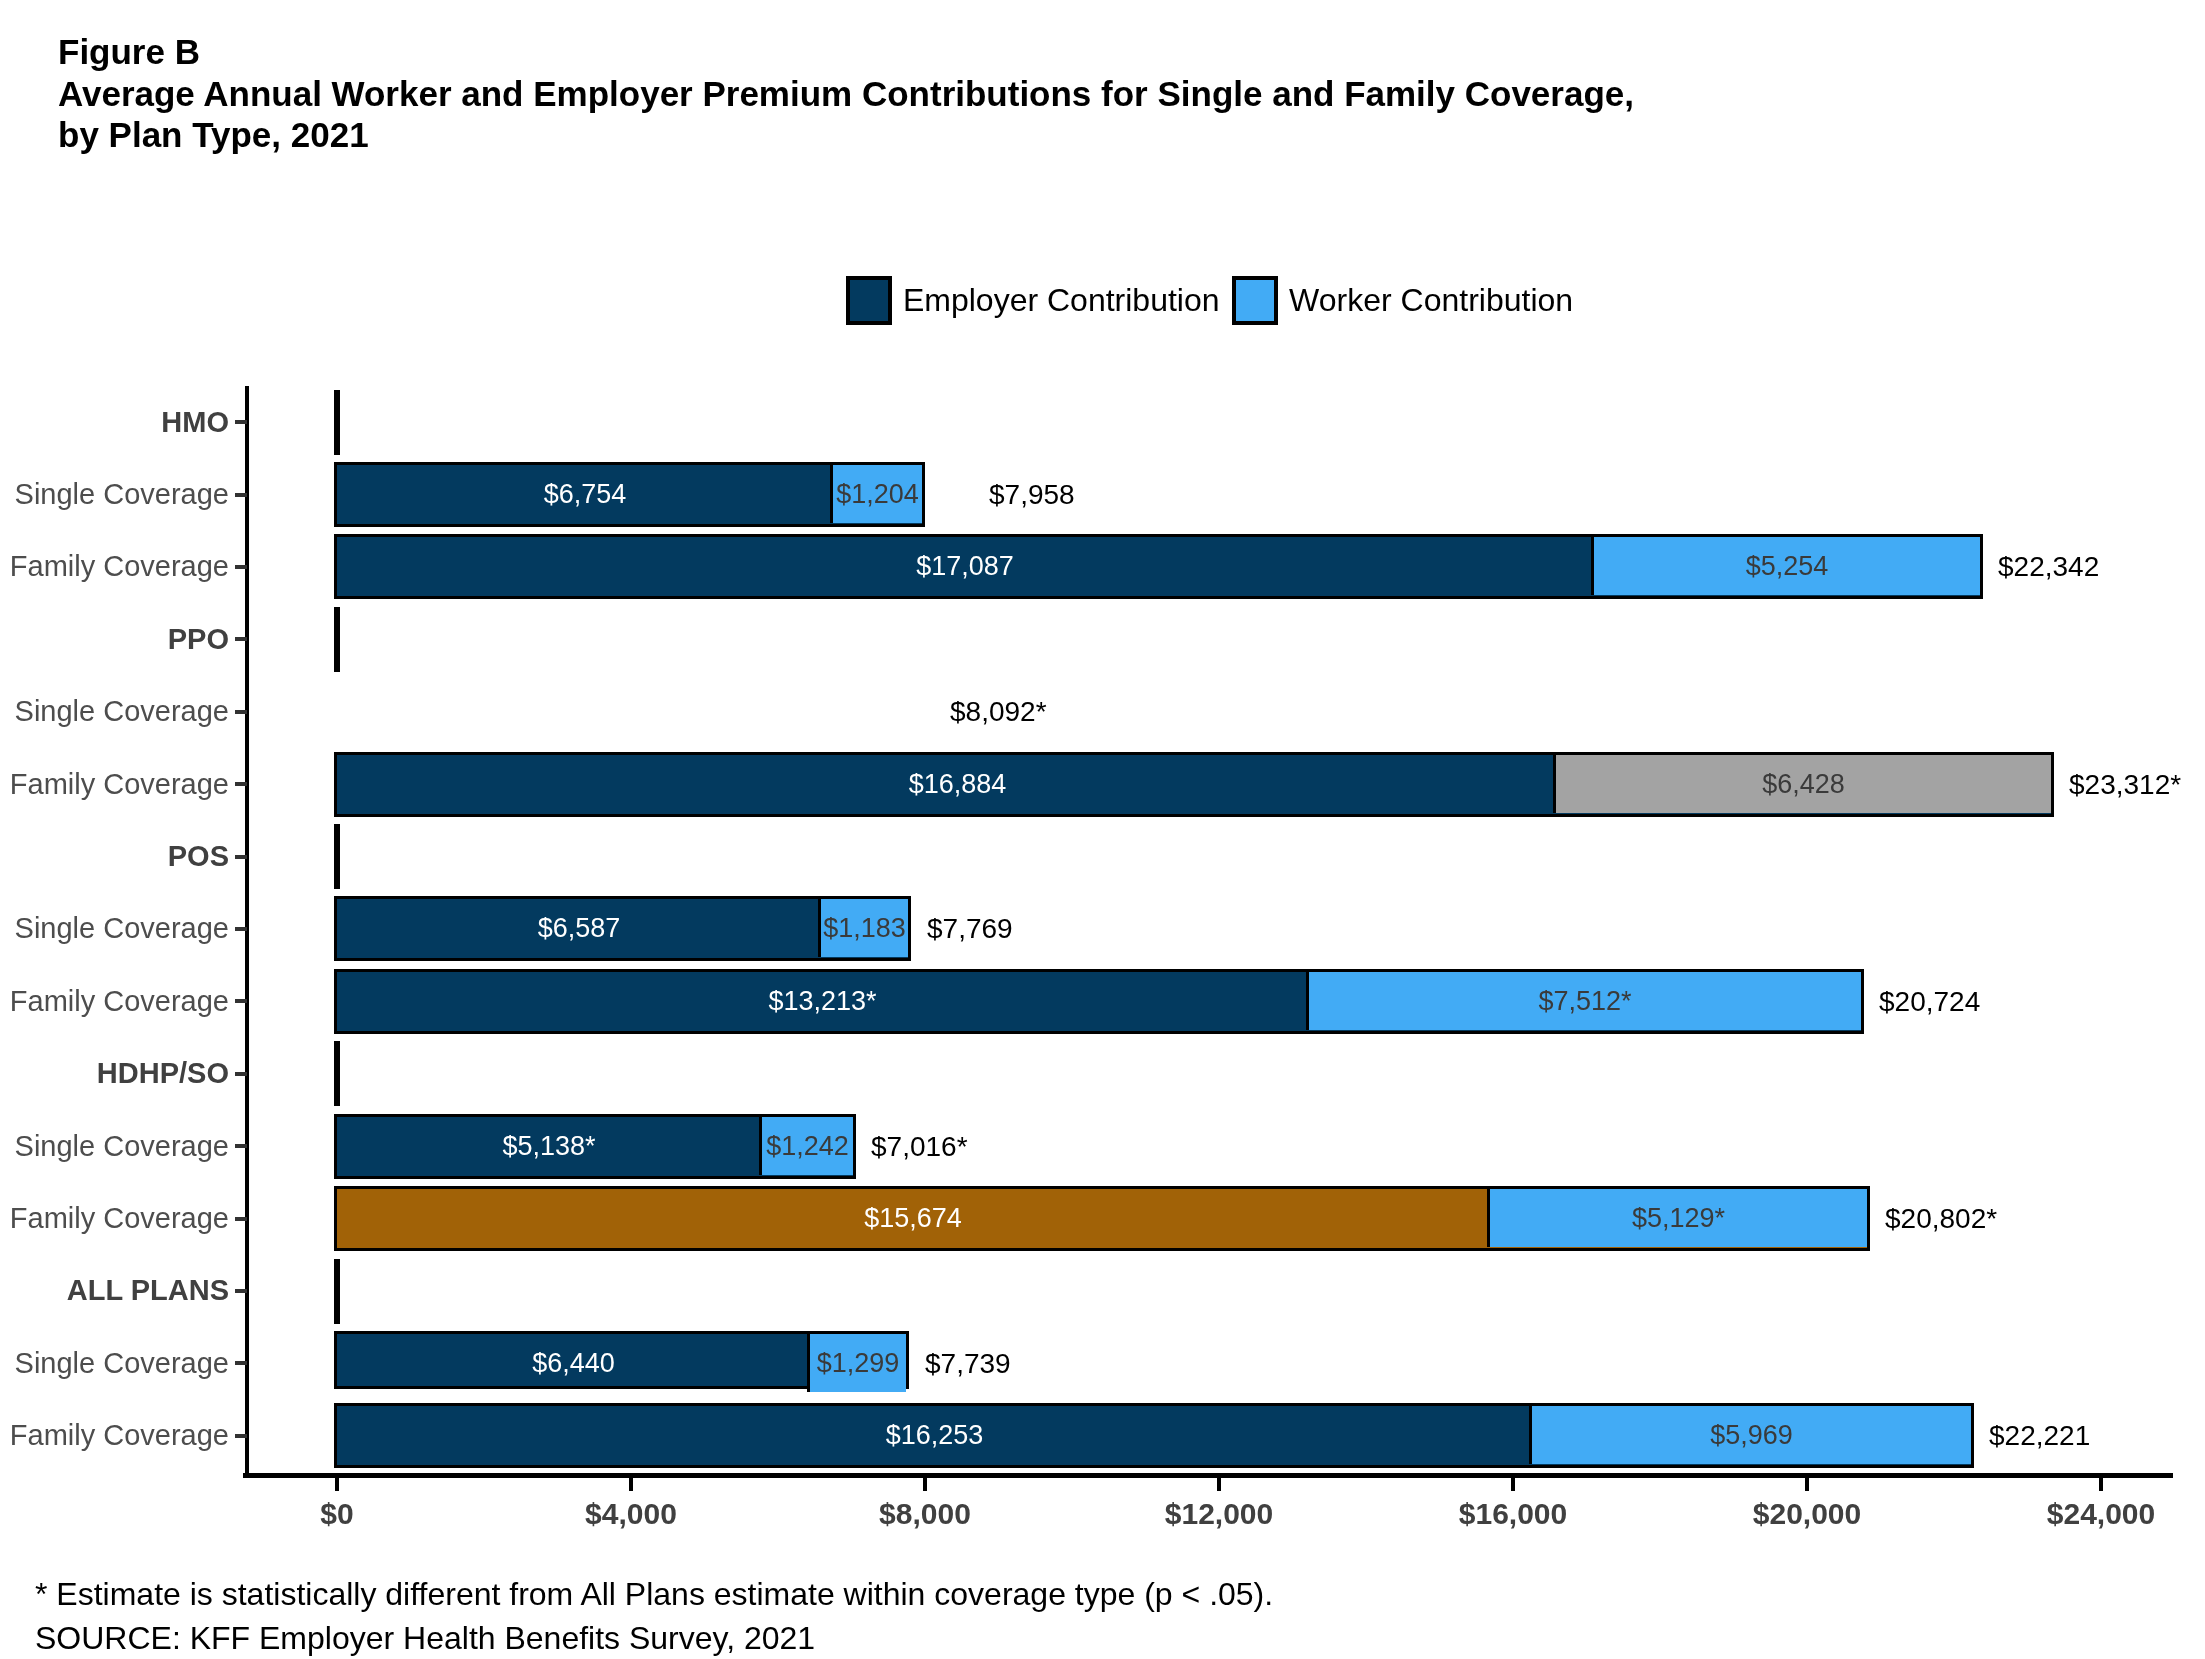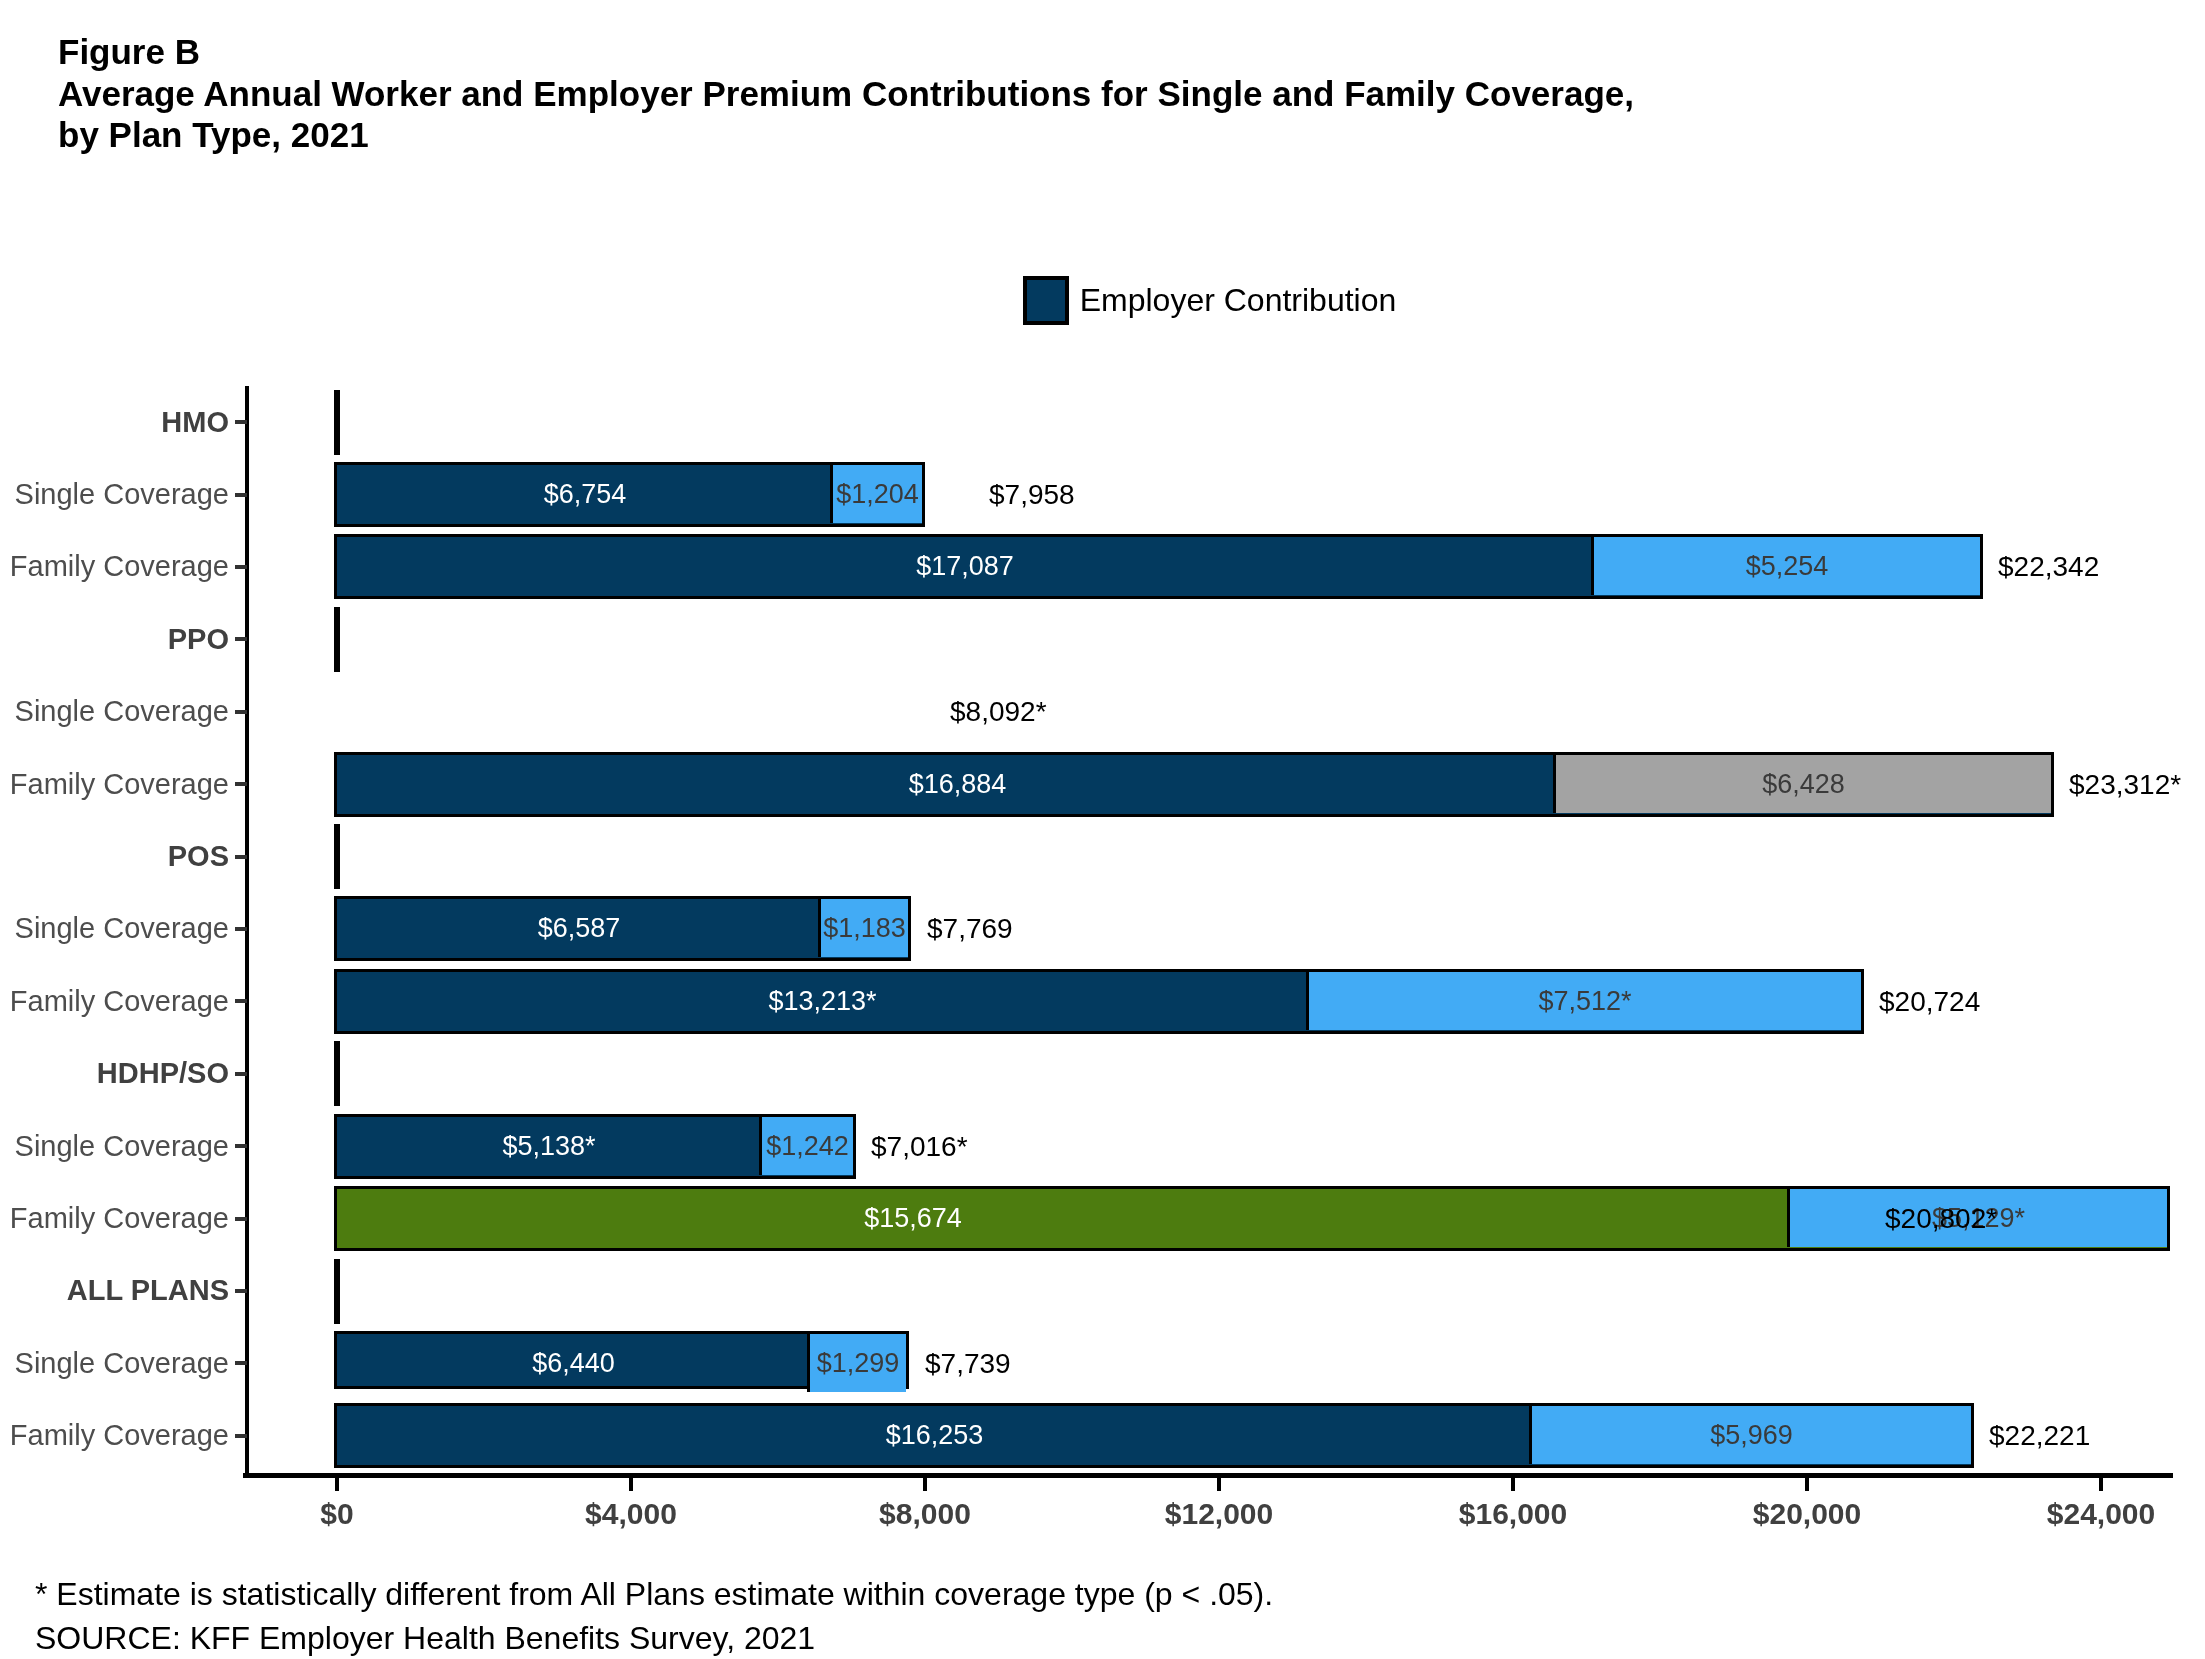--- a/index.html
+++ b/index.html
@@ -41,20 +41,24 @@
 <div class="canvas">
 
   <div class="fig-label">Figure B</div>
   <div class="fig-title t1">Average Annual Worker and Employer Premium Contributions for Single and Family Coverage,</div>
   <div class="fig-title t2">by Plan Type, 2021</div>
 
   <div class="legend">
     <div class="legend-item">
       <span class="swatch" style="background: rgb(3, 58, 95);"></span>
       <span class="legend-text">Employer Contribution</span>
+    </div>
+    <div class="legend-item">
+      <span class="swatch" style="background: rgb(66, 171, 245);"></span>
+      <span class="legend-text">Worker Contribution</span>
     </div>
   </div>
 
   <div class="plot">
     <div class="yaxis"></div>
     <div class="xaxis"></div>
   <div class="ytick" style="left: 235px; top: 420px;"></div>
       <div class="ylab grp" style="top: 402px;">HMO</div>
       <div class="zero" style="left: 334px; top: 390px; width: 5.5px; height: 65px;"></div>
       <div class="ytick" style="left: 235px; top: 493px;"></div>
@@ -106,21 +110,21 @@
       <div class="zero" style="left: 334px; top: 1041px; width: 5.5px; height: 65px;"></div>
       <div class="ytick" style="left: 235px; top: 1144px;"></div>
       <div class="ylab" style="top: 1126px;">Single Coverage</div>
       <div class="bar" style="left: 334px; top: 1114px; width: 522px; height: 65px; background: rgb(3, 58, 95);">
         <div class="seglab" style="width: 424px;">$5,138*</div>
         <div class="wk" style="width: 94px; background: rgb(66, 171, 245);">$1,242</div>
       </div>
       <div class="total" style="left: 871px; top: 1114px;">$7,016*</div>
       <div class="ytick" style="left: 235px; top: 1217px;"></div>
       <div class="ylab" style="top: 1198px;">Family Coverage</div>
-      <div class="bar" style="left: 334px; top: 1186px; width: 1836px; height: 65px; background: #4d7c0f;">
+      <div class="bar" style="left: 334px; top: 1186px; width: 1536px; height: 65px; background: #a16207;">
         <div class="seglab" style="width: 1152px;">$15,674</div>
         <div class="wk" style="width: 380px; background: rgb(66, 171, 245);">$5,129*</div>
       </div>
       <div class="total" style="left: 1885px; top: 1186px;">$20,802*</div>
       <div class="ytick" style="left: 235px; top: 1289px;"></div>
       <div class="ylab grp" style="top: 1270px;">ALL PLANS</div>
       <div class="zero" style="left: 334px; top: 1259px; width: 5.5px; height: 65px;"></div>
       <div class="ytick" style="left: 235px; top: 1361px;"></div>
       <div class="ylab" style="top: 1343px;">Single Coverage</div>
       <div class="bar" style="left: 334px; top: 1331px; width: 575px; height: 58px; background: rgb(3, 58, 95);">

